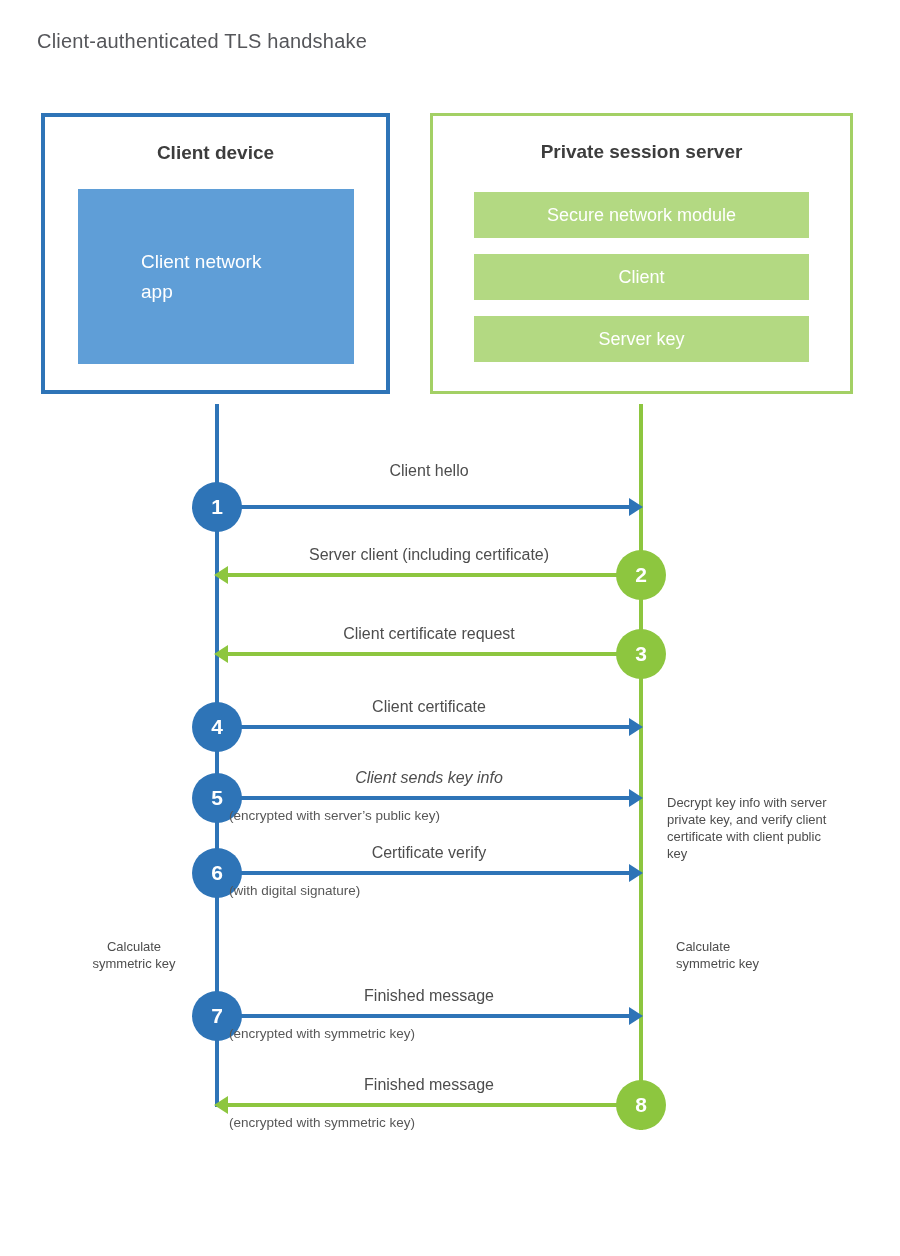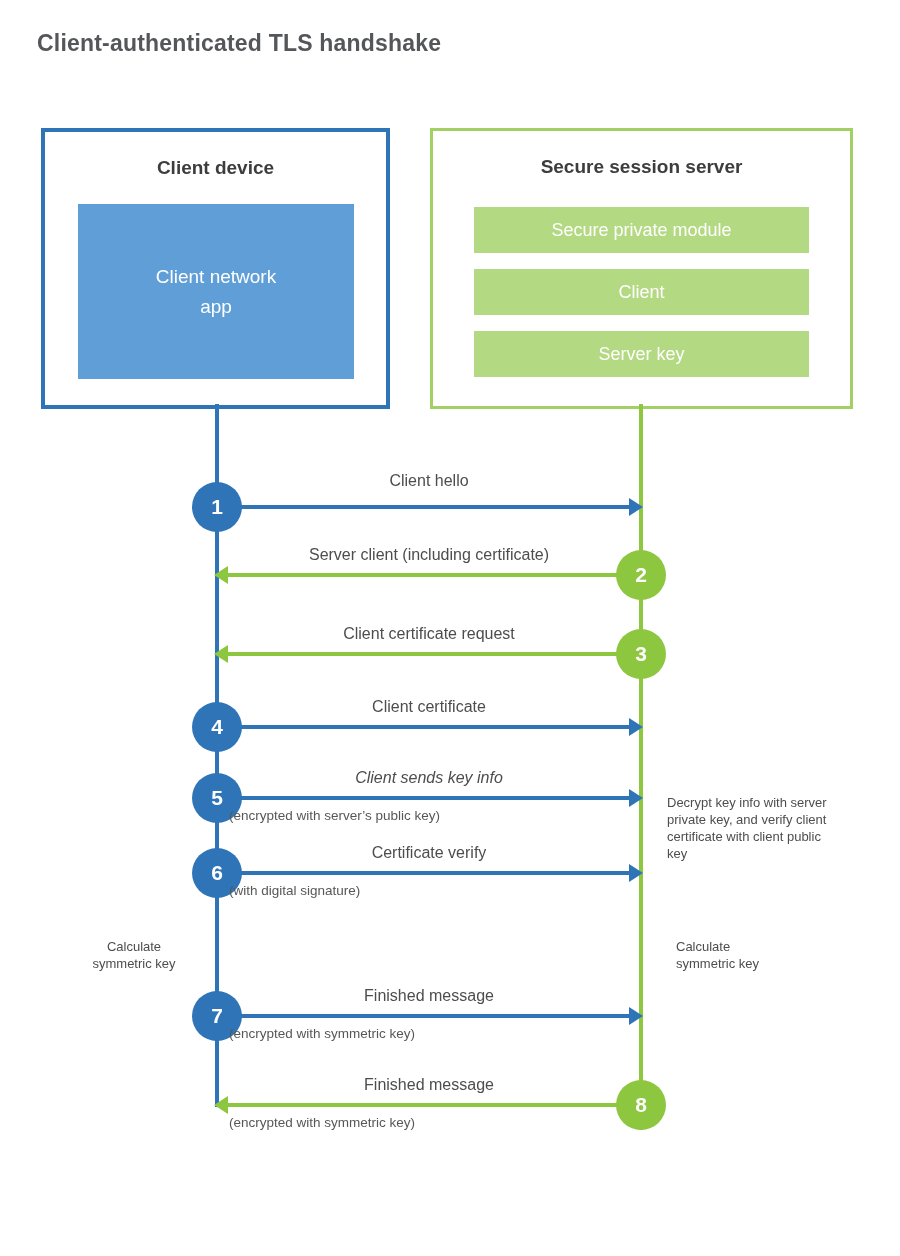--- a/index.html
+++ b/index.html
@@ -14,34 +14,34 @@
   }
   *{ margin:0; padding:0; box-sizing:border-box; }
   html,body{ background:#fff; }
   body{ font-family:"Liberation Sans","DejaVu Sans",sans-serif; }
   .canvas{
     position:relative; width:900px; height:1256px; background:#fff;
     overflow:hidden; margin:0 auto;
   }
   .page-title{
     position:absolute; left:37px; top:30px;
-    font-size:23px; font-weight:700; letter-spacing:.2px; color:var(--title);
+    font-size:20px; font-weight:400; letter-spacing:.2px; color:var(--title);
   }
   
-  .actor-box{ position:absolute; top:128px; height:281px; background:#fff; }
+  .actor-box{ position:absolute; top:113px; height:281px; background:#fff; }
   .client-box{ left:41px; width:349px; border:4px solid var(--blue); }
   .server-box{ left:430px; width:423px; border:3px solid var(--green-border); }
   .actor-title{
     position:absolute; left:0; right:0; top:25px; text-align:center;
     font-size:19px; font-weight:700; color:var(--heading);
   }
   .client-app{
     position:absolute; left:33px; top:72px; width:276px; height:175px;
     background:var(--blue-fill); color:#fff; font-size:19px;
-    display:flex; align-items:center; justify-content:center; text-align:center;
+    display:flex; align-items:center; justify-content:center; 
     line-height:1.55;
   }
   .client-app .wrap{ width:150px; }
   .server-bars{ position:absolute; left:41px; top:76px; width:335px; }
   .server-bar{
     width:335px; height:46px; margin-bottom:16px;
     background:var(--green-fill); color:#fff; font-size:18px;
     display:flex; align-items:center; justify-content:center; text-align:center;
   }
   
@@ -78,37 +78,37 @@
   <div class="page-title">Client-authenticated TLS handshake</div>
 
   <div class="actor-box client-box">
     <div class="actor-title">Client device</div>
     <div class="client-app">
       <div class="wrap">Client network app</div>
     </div>
   </div>
 
   <div class="actor-box server-box">
-    <div class="actor-title">Secure session server</div>
+    <div class="actor-title">Private session server</div>
     <div class="server-bars">
-        <div class="server-bar">Secure private module</div>
+        <div class="server-bar">Secure network module</div>
         <div class="server-bar">Client</div>
         <div class="server-bar">Server key</div>
       </div>
   </div>
 
   <div class="lifeline lifeline-client"></div>
   <div class="lifeline lifeline-server"></div>
 
   <div id="steps-layer">
       <div>
         <div class="msg-line" style="top: 505px; background: rgb(46, 116, 183); left: 217px; width: 413px;"></div>
         <div class="msg-head" style="top: 498px; border-left: 14px solid rgb(46, 116, 183); left: 629px;"></div>
         <div class="step-circle" style="background: rgb(46, 116, 183); left: 192px; top: 482px;">1</div>
-        <div class="msg-label" style="top: 472px;">Client hello</div>
+        <div class="msg-label" style="top: 462px;">Client hello</div>
       </div>
       <div>
         <div class="msg-line" style="top: 573px; background: rgb(141, 198, 63); left: 228px; width: 413px;"></div>
         <div class="msg-head" style="top: 566px; border-right: 14px solid rgb(141, 198, 63); left: 214px;"></div>
         <div class="step-circle" style="background: rgb(141, 198, 63); left: 616px; top: 550px;">2</div>
         <div class="msg-label" style="top: 546px;">Server client (including certificate)</div>
       </div>
       <div>
         <div class="msg-line" style="top: 652px; background: rgb(141, 198, 63); left: 228px; width: 413px;"></div>
         <div class="msg-head" style="top: 645px; border-right: 14px solid rgb(141, 198, 63); left: 214px;"></div>

